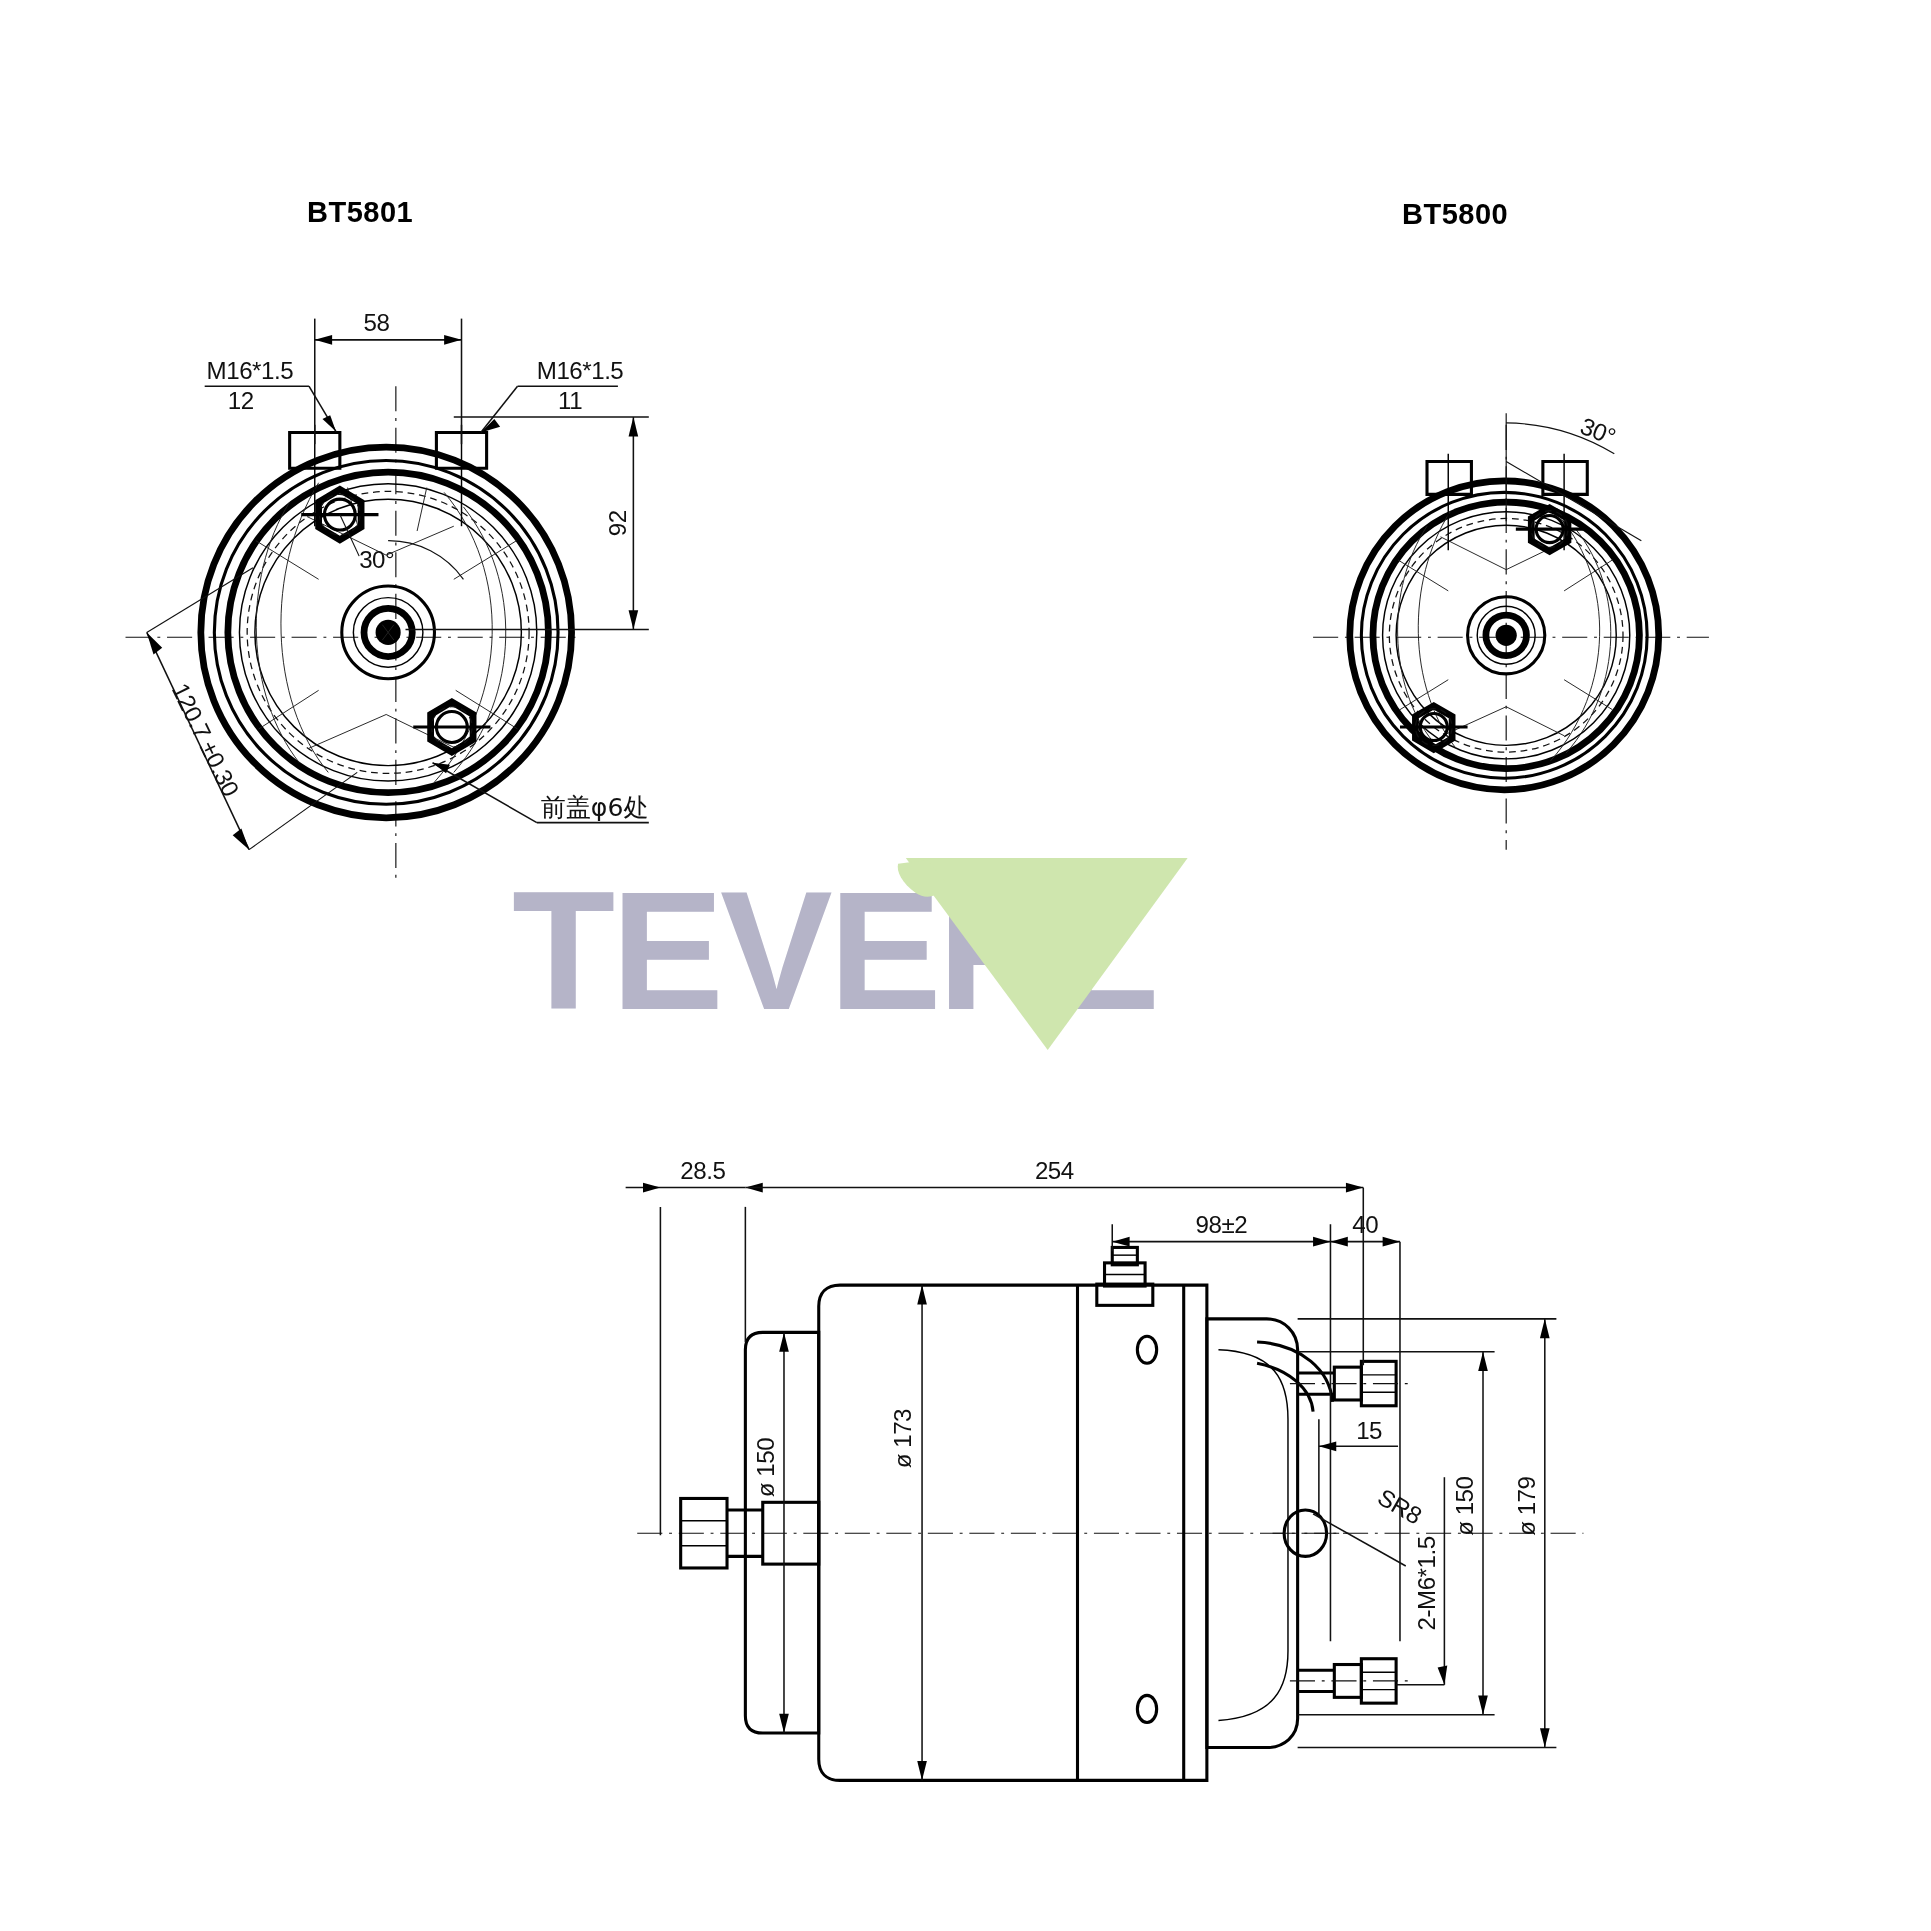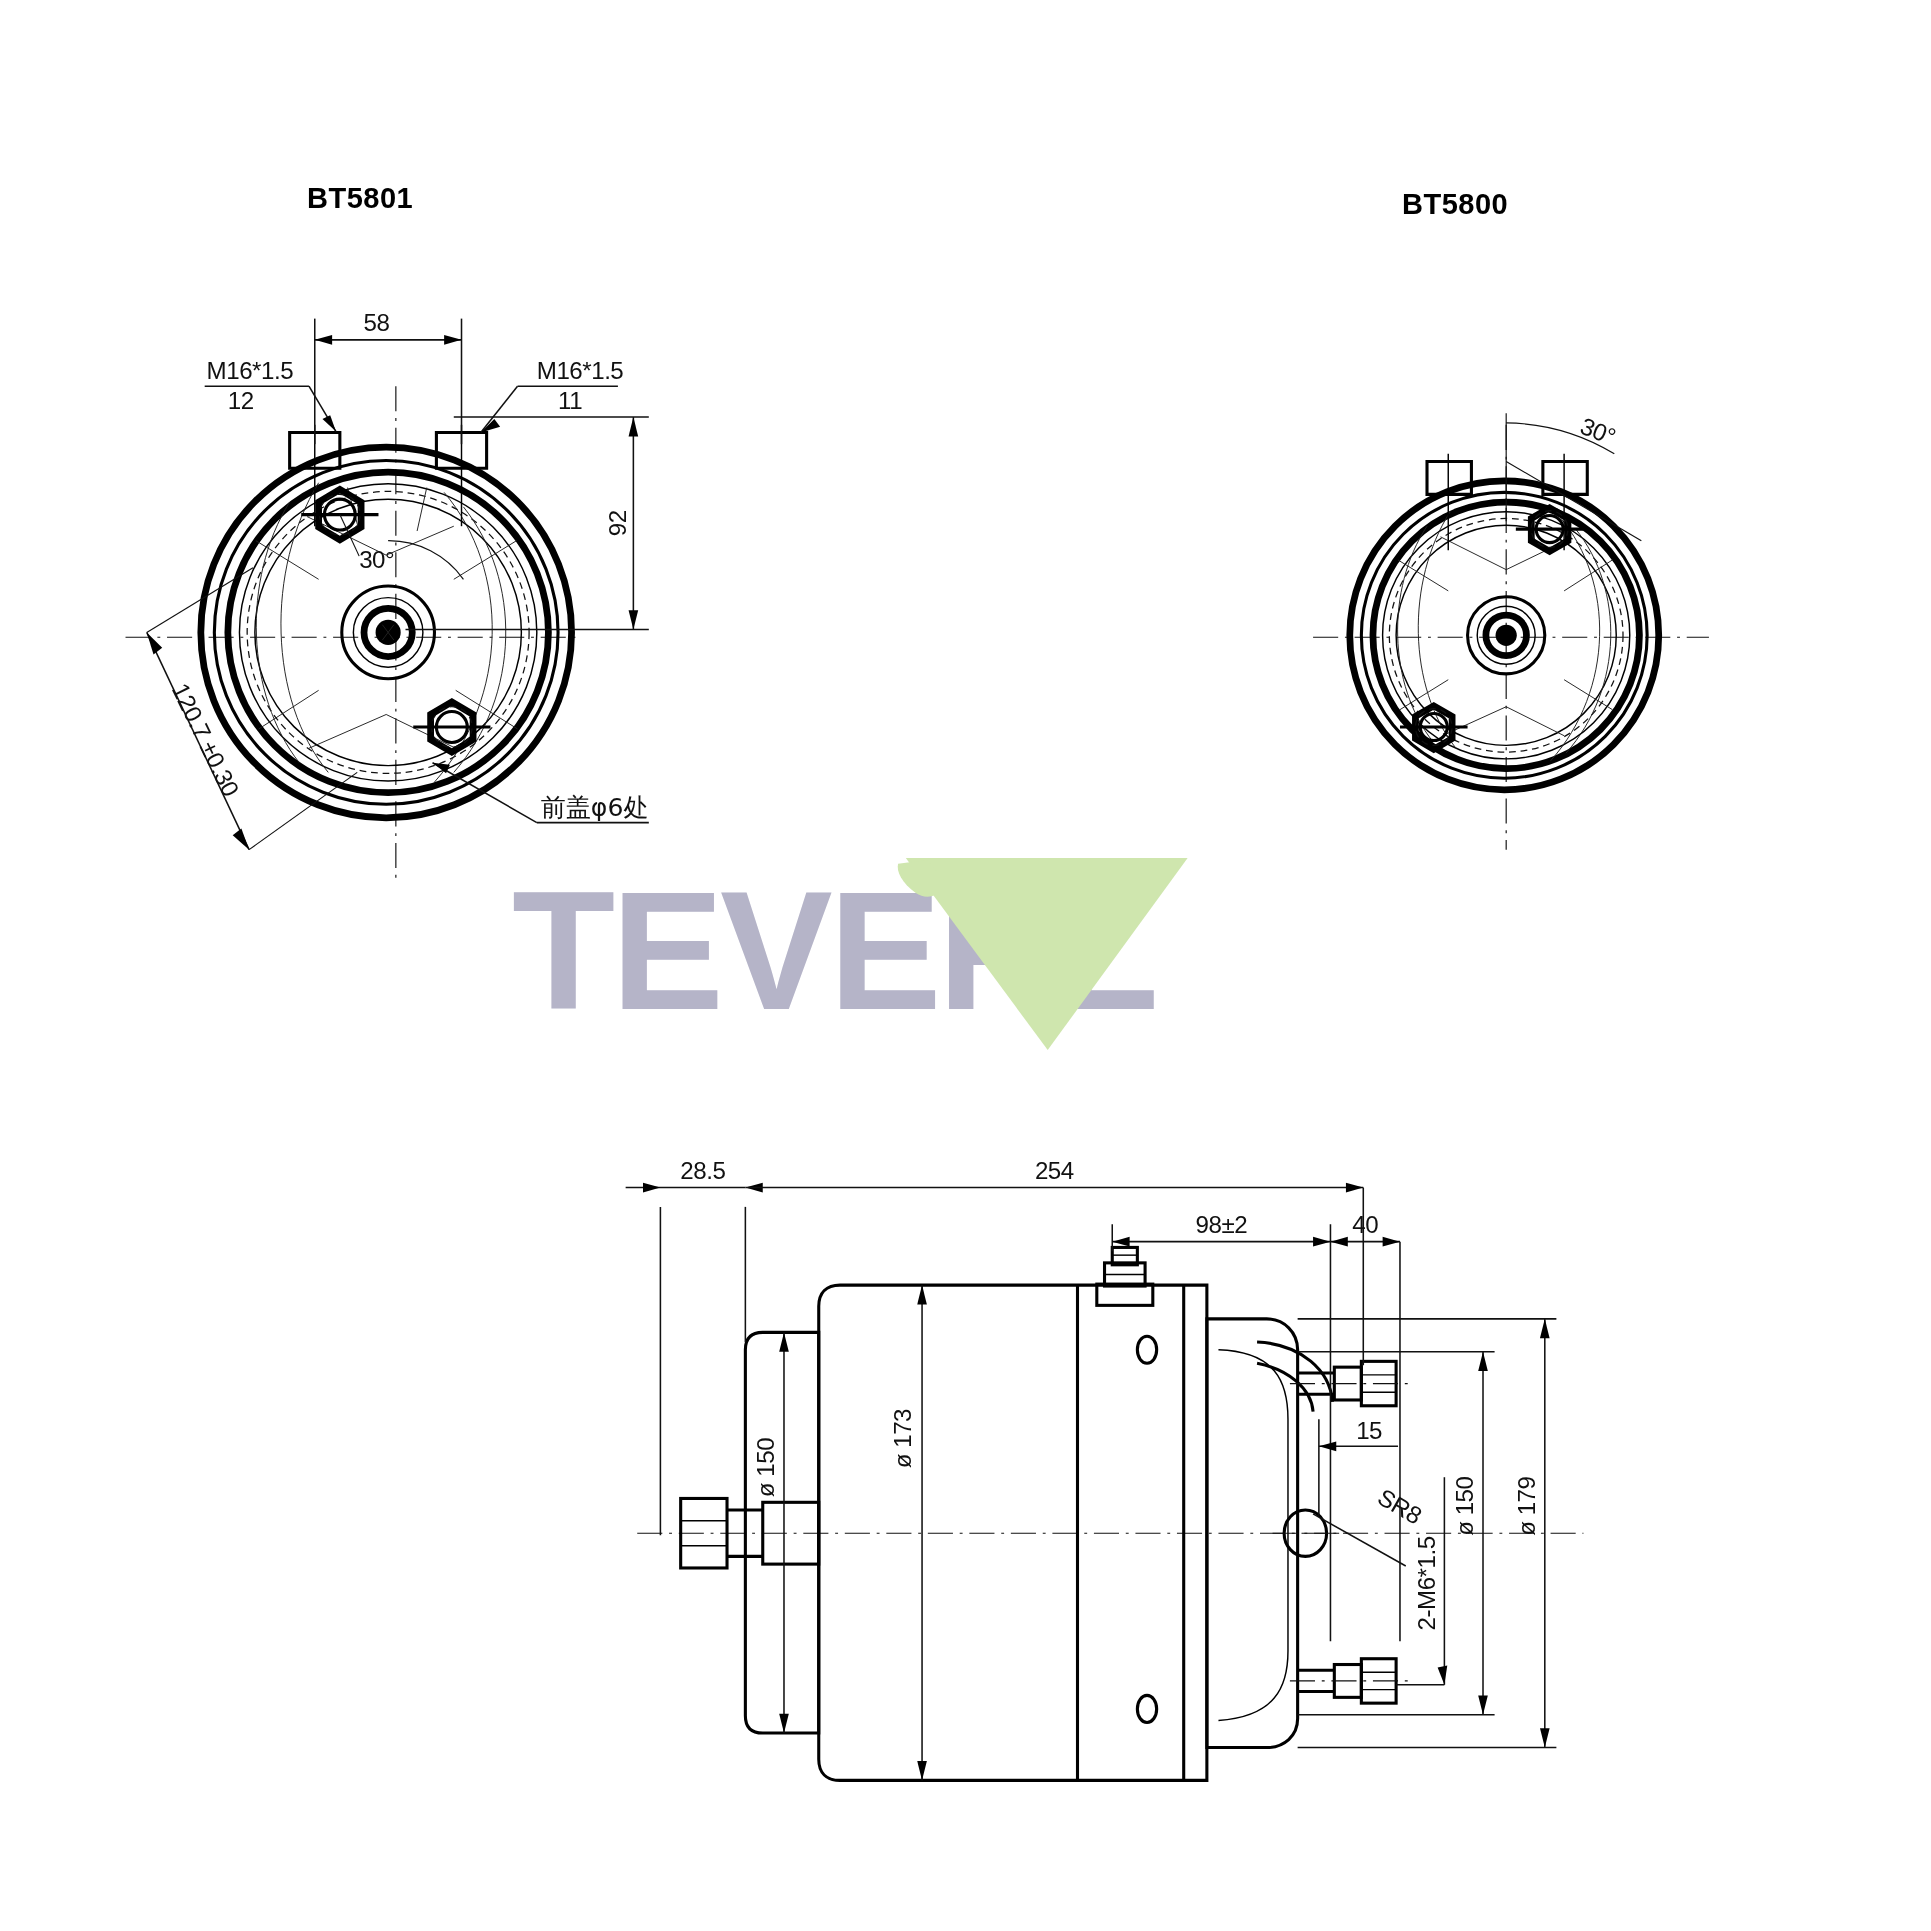--- a/index.html
+++ b/index.html
@@ -20,22 +20,22 @@
   }
   .part-title {
     position: absolute;
     font-family: "Liberation Sans", sans-serif;
     font-weight: bold;
     font-size: 29px;
     color: #000;
     letter-spacing: 0.5px;
     white-space: nowrap;
   }
-  #title-bt5801 { left: 307px; top: 182px; }
-  #title-bt5800 { left: 1402px; top: 188px; }
+  #title-bt5801 { left: 307px; top: 196px; }
+  #title-bt5800 { left: 1402px; top: 198px; }
 
   .svg-layer {
     position: absolute;
     left: 0; top: 0;
     width: 1931px;
     height: 1931px;
   }
   .dim-text {
     font-family: "Liberation Sans", sans-serif;
     font-size: 25px;

